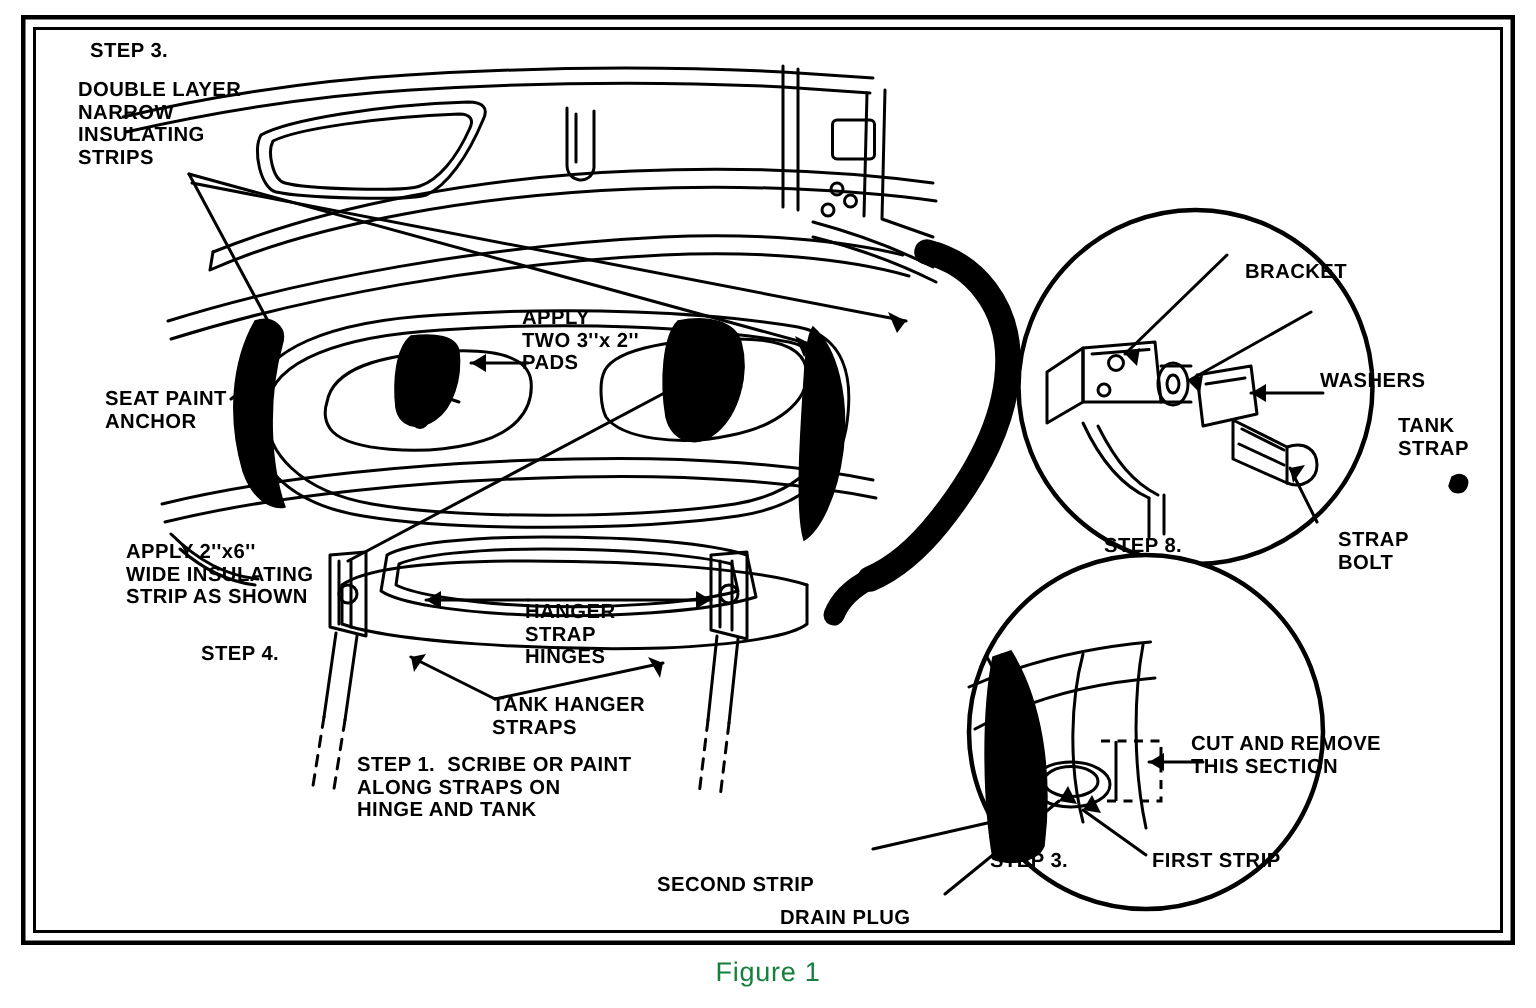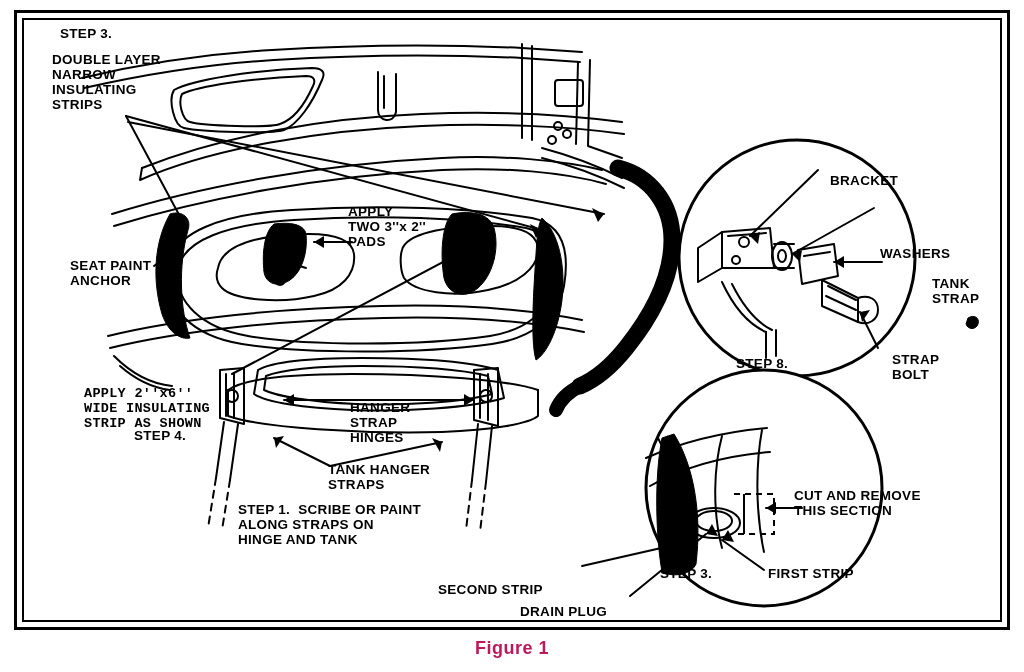--- a/index.html
+++ b/index.html
@@ -48,23 +48,23 @@
     height: 604px;
     overflow: hidden;
   }
   .caption {
     position: absolute;
     left: 0;
     top: 638px;
     width: 1024px;
     text-align: center;
     font-size: 18px;
-    font-weight: bold;
+    font-weight: normal;
     letter-spacing: 0.5px;
-    color: #be185d;
+    color: #15803d;
   }
   .lbl {
     position: absolute;
     font-size: 13.5px;
     font-weight: bold;
     color: #000;
     line-height: 15px;
     letter-spacing: 0.3px;
     white-space: pre;
   }
@@ -289,21 +289,21 @@
   <div class="lbl" style="left:60px; top:26px;">STEP 3.</div>
   <div class="lbl" style="left:52px; top:52px;">DOUBLE LAYER
 NARROW
 INSULATING
 STRIPS</div>
   <div class="lbl" style="left:70px; top:258px;">SEAT PAINT
 ANCHOR</div>
   <div class="lbl" style="left:348px; top:204px;">APPLY
 TWO 3''x 2''
 PADS</div>
-  <div class="lbl" style="left:84px; top:386px;font-family:Liberation Mono, monospace;">APPLY 2''x6''
+  <div class="lbl" style="left:84px; top:360px;">APPLY 2''x6''
 WIDE INSULATING
 STRIP AS SHOWN</div>
   <div class="lbl" style="left:134px; top:428px;">STEP 4.</div>
   <div class="lbl" style="left:350px; top:400px;">HANGER
 STRAP
 HINGES</div>
   <div class="lbl" style="left:328px; top:462px;">TANK HANGER
 STRAPS</div>
   <div class="lbl" style="left:238px; top:502px;">STEP 1.  SCRIBE OR PAINT
 ALONG STRAPS ON

